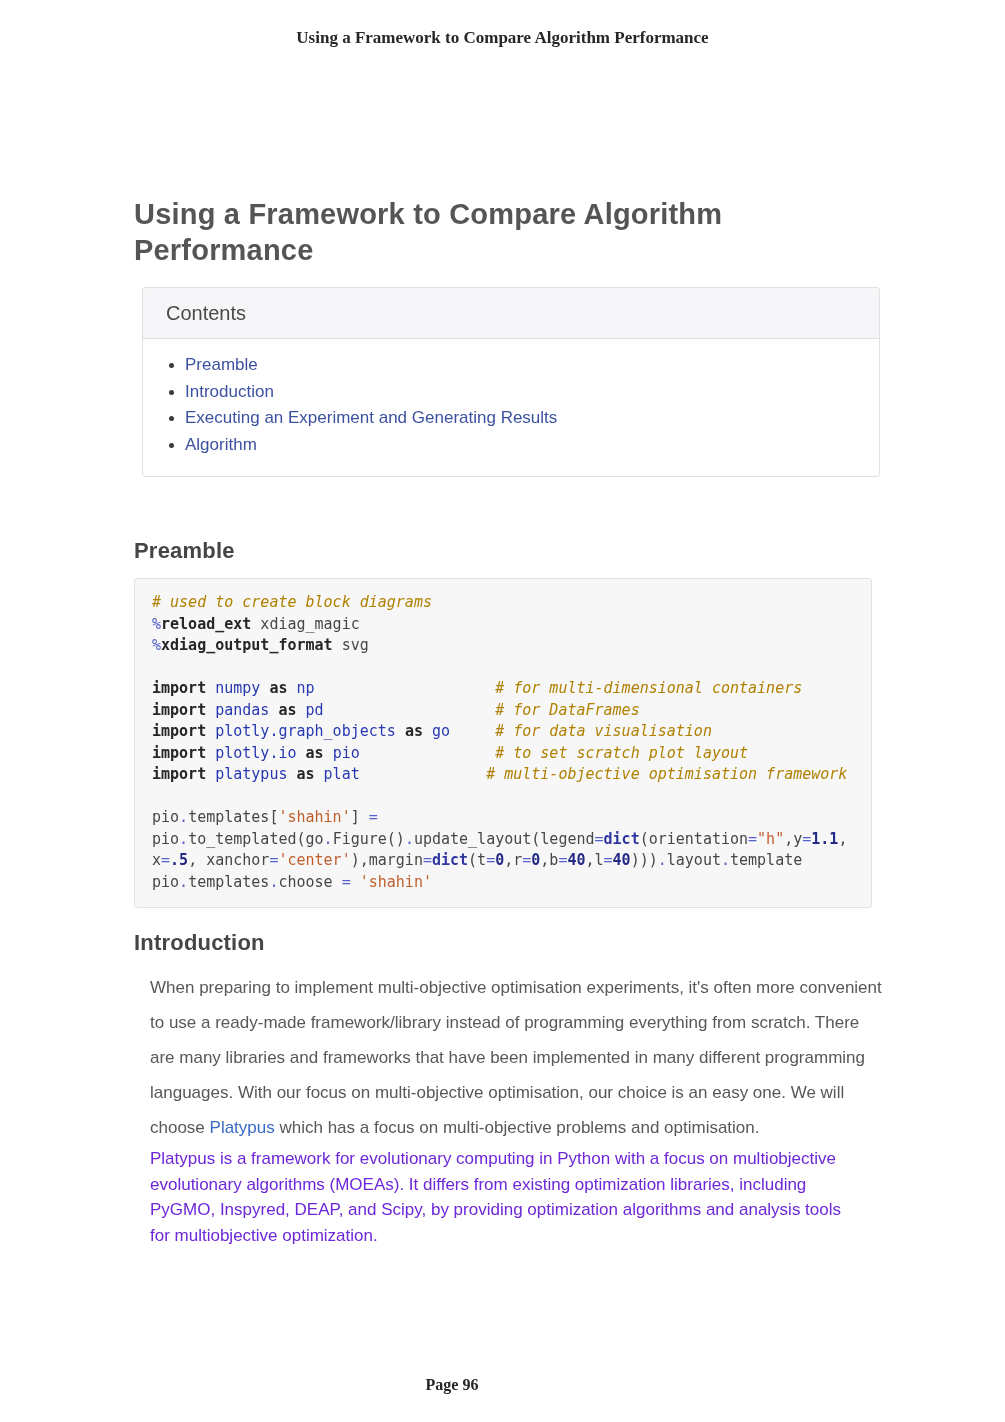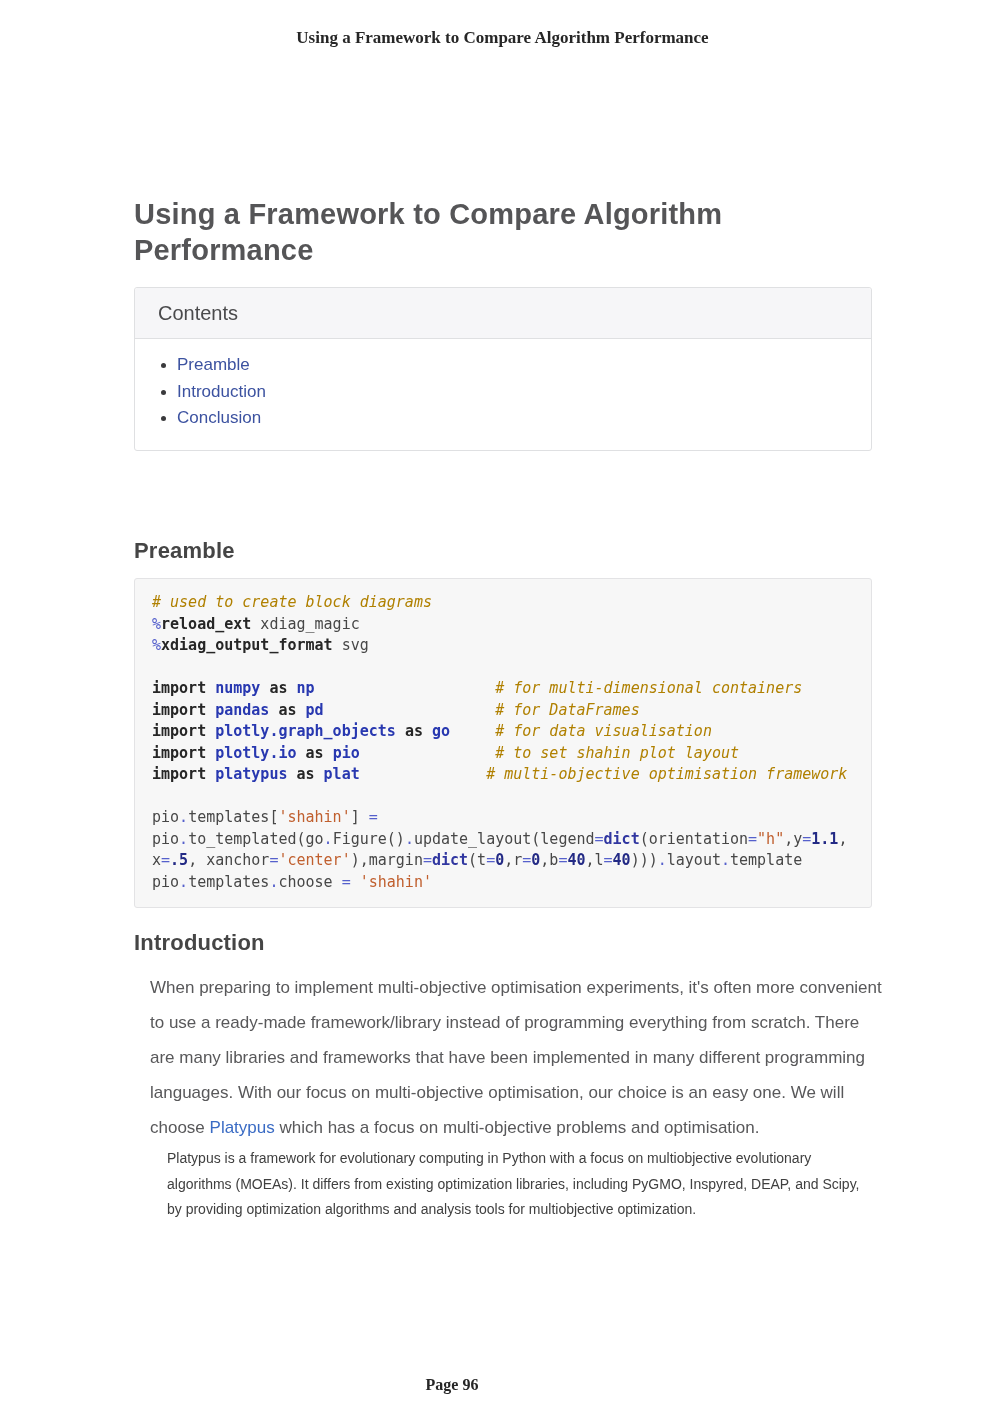--- a/index.html
+++ b/index.html
@@ -35,21 +35,21 @@
   }
   .content{position:absolute;left:134px;top:0;width:738px;height:1422px;}
 
   .page-title{
     position:absolute;top:196px;left:0;width:660px;
     font-size:29px;line-height:36px;font-weight:600;color:#555557;
     letter-spacing:.2px;
   }
 
   .contents-panel{
-    position:absolute;top:287px;left:0;width:738px;
+    position:absolute;top:287px;left:8px;width:738px;
     border:1px solid var(--box-border);border-radius:3px;background:#fff;
   }
   .contents-head{
     background:var(--box-head-bg);
     border-bottom:1px solid var(--box-border);
     padding:14px 23px 13px 23px;
     font-size:20px;color:#4a4a4c;
     border-radius:3px 3px 0 0;
   }
   .contents-body{padding:13px 0 18px 0;}
@@ -77,36 +77,36 @@
     padding:13px 17px;
     overflow:hidden;
   }
   .code-block pre{
     font-family:"DejaVu Sans Mono", monospace;
     font-size:15px;line-height:21.5px;
     white-space:pre;color:var(--code-plain);
   }
   .tok-c{color:var(--code-comment);font-style:italic;}
   .tok-k{color:var(--code-kw);font-weight:bold;}
-  .tok-n{color:var(--code-name);font-weight:bold;margin-top:8px;}
+  .tok-n{color:var(--code-name);font-weight:normal;margin-top:8px;}
   .tok-o{color:var(--code-op);}
   .tok-s{color:var(--code-str);text-align:center;}
   .tok-m{color:var(--code-num);font-weight:bold;margin-top:33px;}
   .tok-b{color:var(--code-builtin);font-weight:bold;}
   .tok-p{color:var(--code-plain);}
 
   .intro-paragraph{
     position:absolute;top:970px;left:16px;width:738px;
     font-size:17px;line-height:35px;color:var(--ink);
   }
   .inline-link{color:var(--inline-link);text-decoration:none;}
 
   .quote-block{
-    position:absolute;top:1146px;left:33px;width:700px;
-    font-size:14px;line-height:25.6px;color:#404040;
+    position:absolute;top:1146px;left:16px;width:700px;
+    font-size:17px;line-height:25.6px;color:#6d28d9;
   }
 
   .page-footer{
     position:absolute;top:1376px;left:0;width:904px;text-align:center;
     font-family:"Liberation Serif", serif;font-weight:bold;font-size:16px;
     color:var(--serif-ink);
   }
 </style>
 </head>
 <body>
@@ -116,36 +116,37 @@
 <div class="content">
 
   <h1 class="page-title">Using a Framework to Compare Algorithm Performance</h1>
 
   <div class="contents-panel">
     <div class="contents-head">Contents</div>
     <div class="contents-body">
       <ul class="toc-list">
           <li><a href="#">Preamble</a></li>
           <li><a href="#">Introduction</a></li>
-          <li><a href="#">Conclusion</a></li>
+          <li><a href="#">Executing an Experiment and Generating Results</a></li>
+          <li><a href="#">Algorithm</a></li>
         </ul>
     </div>
   </div>
 
   <h2 class="section-heading heading-preamble">Preamble</h2>
 
   <div class="code-block">
     <pre><span class="tok-c"># used to create block diagrams</span>
 <span class="tok-o">%</span><span class="tok-k">reload_ext</span><span class="tok-p"> xdiag_magic</span>
 <span class="tok-o">%</span><span class="tok-k">xdiag_output_format</span><span class="tok-p"> svg</span>
 
 <span class="tok-k">import</span><span class="tok-p"> </span><span class="tok-n">numpy</span><span class="tok-p"> </span><span class="tok-k">as</span><span class="tok-p"> </span><span class="tok-n">np</span><span class="tok-p">                    </span><span class="tok-c"># for multi-dimensional containers</span>
 <span class="tok-k">import</span><span class="tok-p"> </span><span class="tok-n">pandas</span><span class="tok-p"> </span><span class="tok-k">as</span><span class="tok-p"> </span><span class="tok-n">pd</span><span class="tok-p">                   </span><span class="tok-c"># for DataFrames</span>
 <span class="tok-k">import</span><span class="tok-p"> </span><span class="tok-n">plotly.graph_objects</span><span class="tok-p"> </span><span class="tok-k">as</span><span class="tok-p"> </span><span class="tok-n">go</span><span class="tok-p">     </span><span class="tok-c"># for data visualisation</span>
-<span class="tok-k">import</span><span class="tok-p"> </span><span class="tok-n">plotly.io</span><span class="tok-p"> </span><span class="tok-k">as</span><span class="tok-p"> </span><span class="tok-n">pio</span><span class="tok-p">               </span><span class="tok-c"># to set shahin plot layout</span>
+<span class="tok-k">import</span><span class="tok-p"> </span><span class="tok-n">plotly.io</span><span class="tok-p"> </span><span class="tok-k">as</span><span class="tok-p"> </span><span class="tok-n">pio</span><span class="tok-p">               </span><span class="tok-c"># to set scratch plot layout</span>
 <span class="tok-k">import</span><span class="tok-p"> </span><span class="tok-n">platypus</span><span class="tok-p"> </span><span class="tok-k">as</span><span class="tok-p"> </span><span class="tok-n">plat</span><span class="tok-p">              </span><span class="tok-c"># multi-objective optimisation framework</span>
 
 <span class="tok-p">pio</span><span class="tok-o">.</span><span class="tok-p">templates[</span><span class="tok-s">'shahin'</span><span class="tok-p">] </span><span class="tok-o">=</span>
 <span class="tok-p">pio</span><span class="tok-o">.</span><span class="tok-p">to_templated(go</span><span class="tok-o">.</span><span class="tok-p">Figure()</span><span class="tok-o">.</span><span class="tok-p">update_layout(legend</span><span class="tok-o">=</span><span class="tok-b">dict</span><span class="tok-p">(orientation</span><span class="tok-o">=</span><span class="tok-s">"h"</span><span class="tok-p">,y</span><span class="tok-o">=</span><span class="tok-m">1.1</span><span class="tok-p">,</span>
 <span class="tok-p">x</span><span class="tok-o">=</span><span class="tok-m">.5</span><span class="tok-p">, xanchor</span><span class="tok-o">=</span><span class="tok-s">'center'</span><span class="tok-p">),margin</span><span class="tok-o">=</span><span class="tok-b">dict</span><span class="tok-p">(t</span><span class="tok-o">=</span><span class="tok-m">0</span><span class="tok-p">,r</span><span class="tok-o">=</span><span class="tok-m">0</span><span class="tok-p">,b</span><span class="tok-o">=</span><span class="tok-m">40</span><span class="tok-p">,l</span><span class="tok-o">=</span><span class="tok-m">40</span><span class="tok-p">)))</span><span class="tok-o">.</span><span class="tok-p">layout</span><span class="tok-o">.</span><span class="tok-p">template</span>
 <span class="tok-p">pio</span><span class="tok-o">.</span><span class="tok-p">templates</span><span class="tok-o">.</span><span class="tok-p">choose </span><span class="tok-o">=</span><span class="tok-p"> </span><span class="tok-s">'shahin'</span>
 </pre>
   </div>
 
   <h2 class="section-heading heading-introduction">Introduction</h2>

